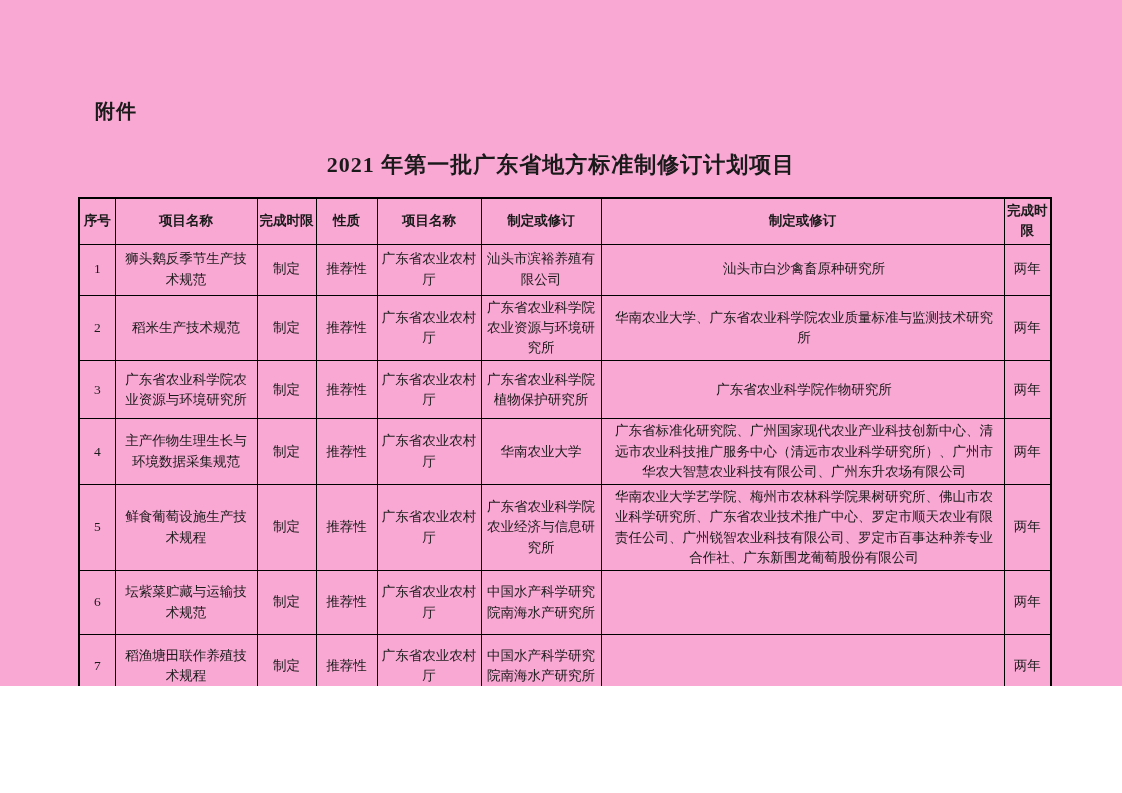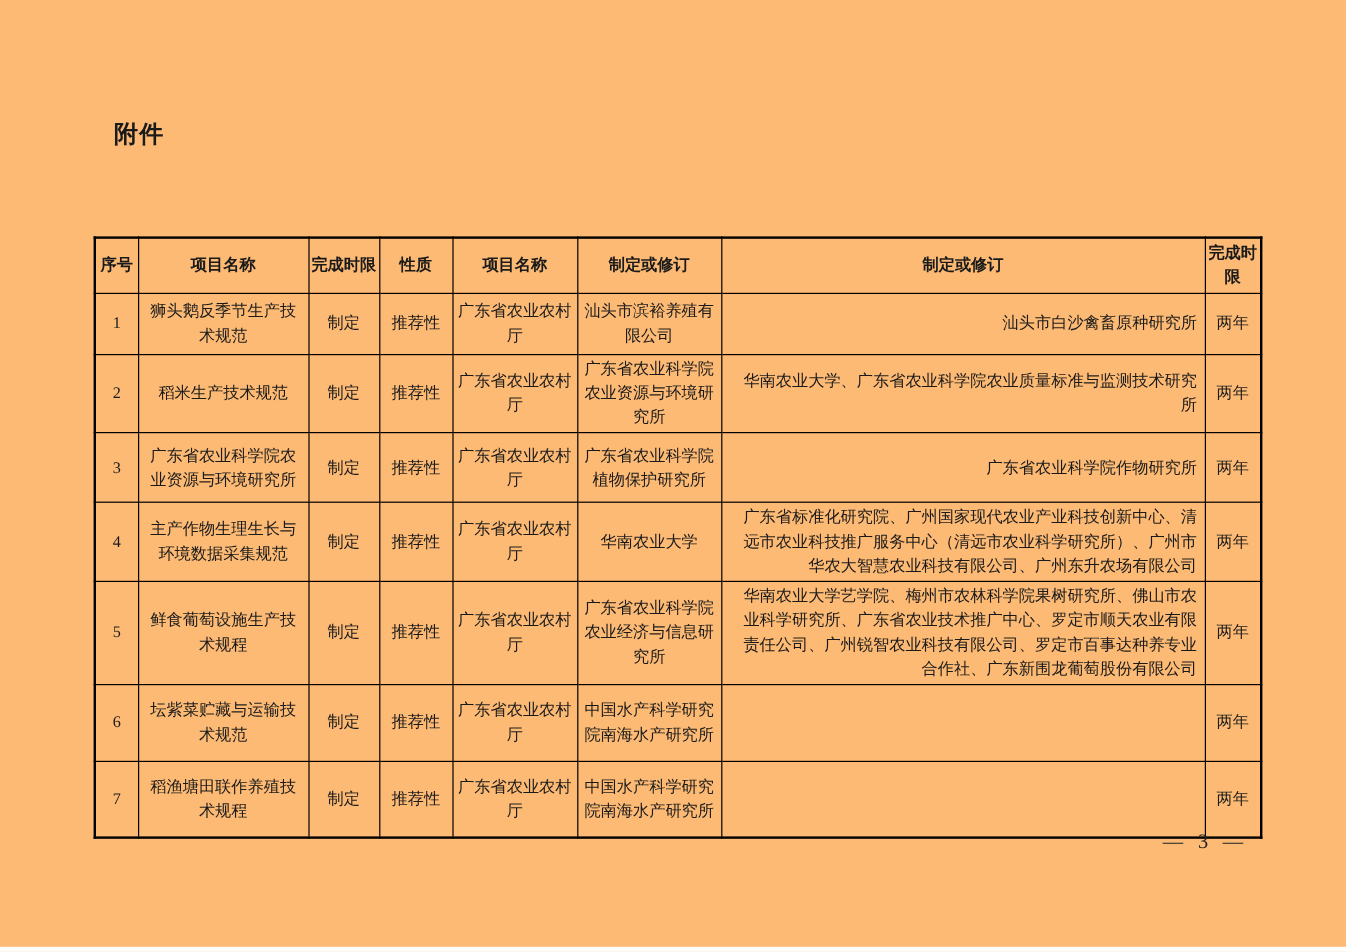--- a/index.html
+++ b/index.html
@@ -8,22 +8,22 @@
     background: #ffffff;
     width: 1122px;
     height: 793px;
     font-family: "Liberation Serif", "DejaVu Serif", serif;
     color: #1a1a1a;
     position: relative;
   }
   .page {
     position: relative;
     width: 1122px;
-    height: 789px;
-    background: #fdba74;
+    height: 686px;
+    background: #f9a8d4;
     overflow: hidden;
   }
   .attachment-label {
     position: absolute;
     left: 95px;
     top: 98px;
     font-size: 20px;
     font-weight: bold;
     font-family: "Liberation Sans", "DejaVu Sans", sans-serif;
     letter-spacing: 1px;
@@ -58,21 +58,21 @@
   }
   table.projects { border: 2px solid #000; }
   table.projects thead th {
     font-family: "Liberation Sans", "DejaVu Sans", sans-serif;
     font-weight: bold;
     font-size: 13.5px;
     height: 40px;
     padding: 2px 2px;
   }
   table.projects td.cell-participants {
-    text-align: right;
+    text-align: center;
     padding-left: 9px;
     padding-right: 6px;
   }
   .page-number {
     position: absolute;
     left: 0;
     top: 692px;
     width: 1040px;
     text-align: right;
     font-size: 17px;
@@ -80,20 +80,21 @@
     color: #222;
   }
 </style>
 </head>
 <body>
 
 <div class="page">
 
   <div class="attachment-label">附件</div>
 
+  <div class="doc-title">2021 年第一批广东省地方标准制修订计划项目</div>
 
   <table class="projects">
     <colgroup>
       <col style="width:36px">
       <col style="width:142px">
       <col style="width:59px">
       <col style="width:61px">
       <col style="width:104px">
       <col style="width:120px">
       <col style="width:403px">

